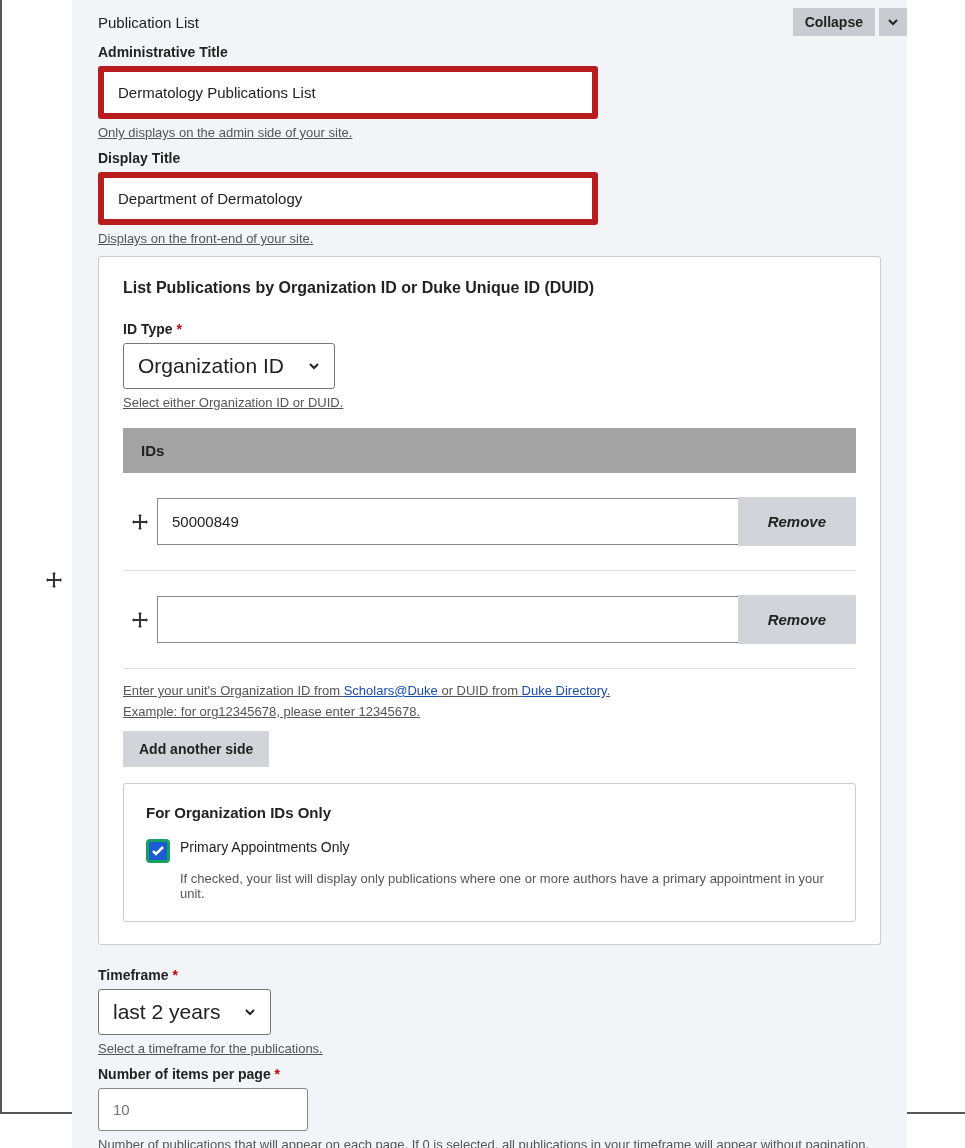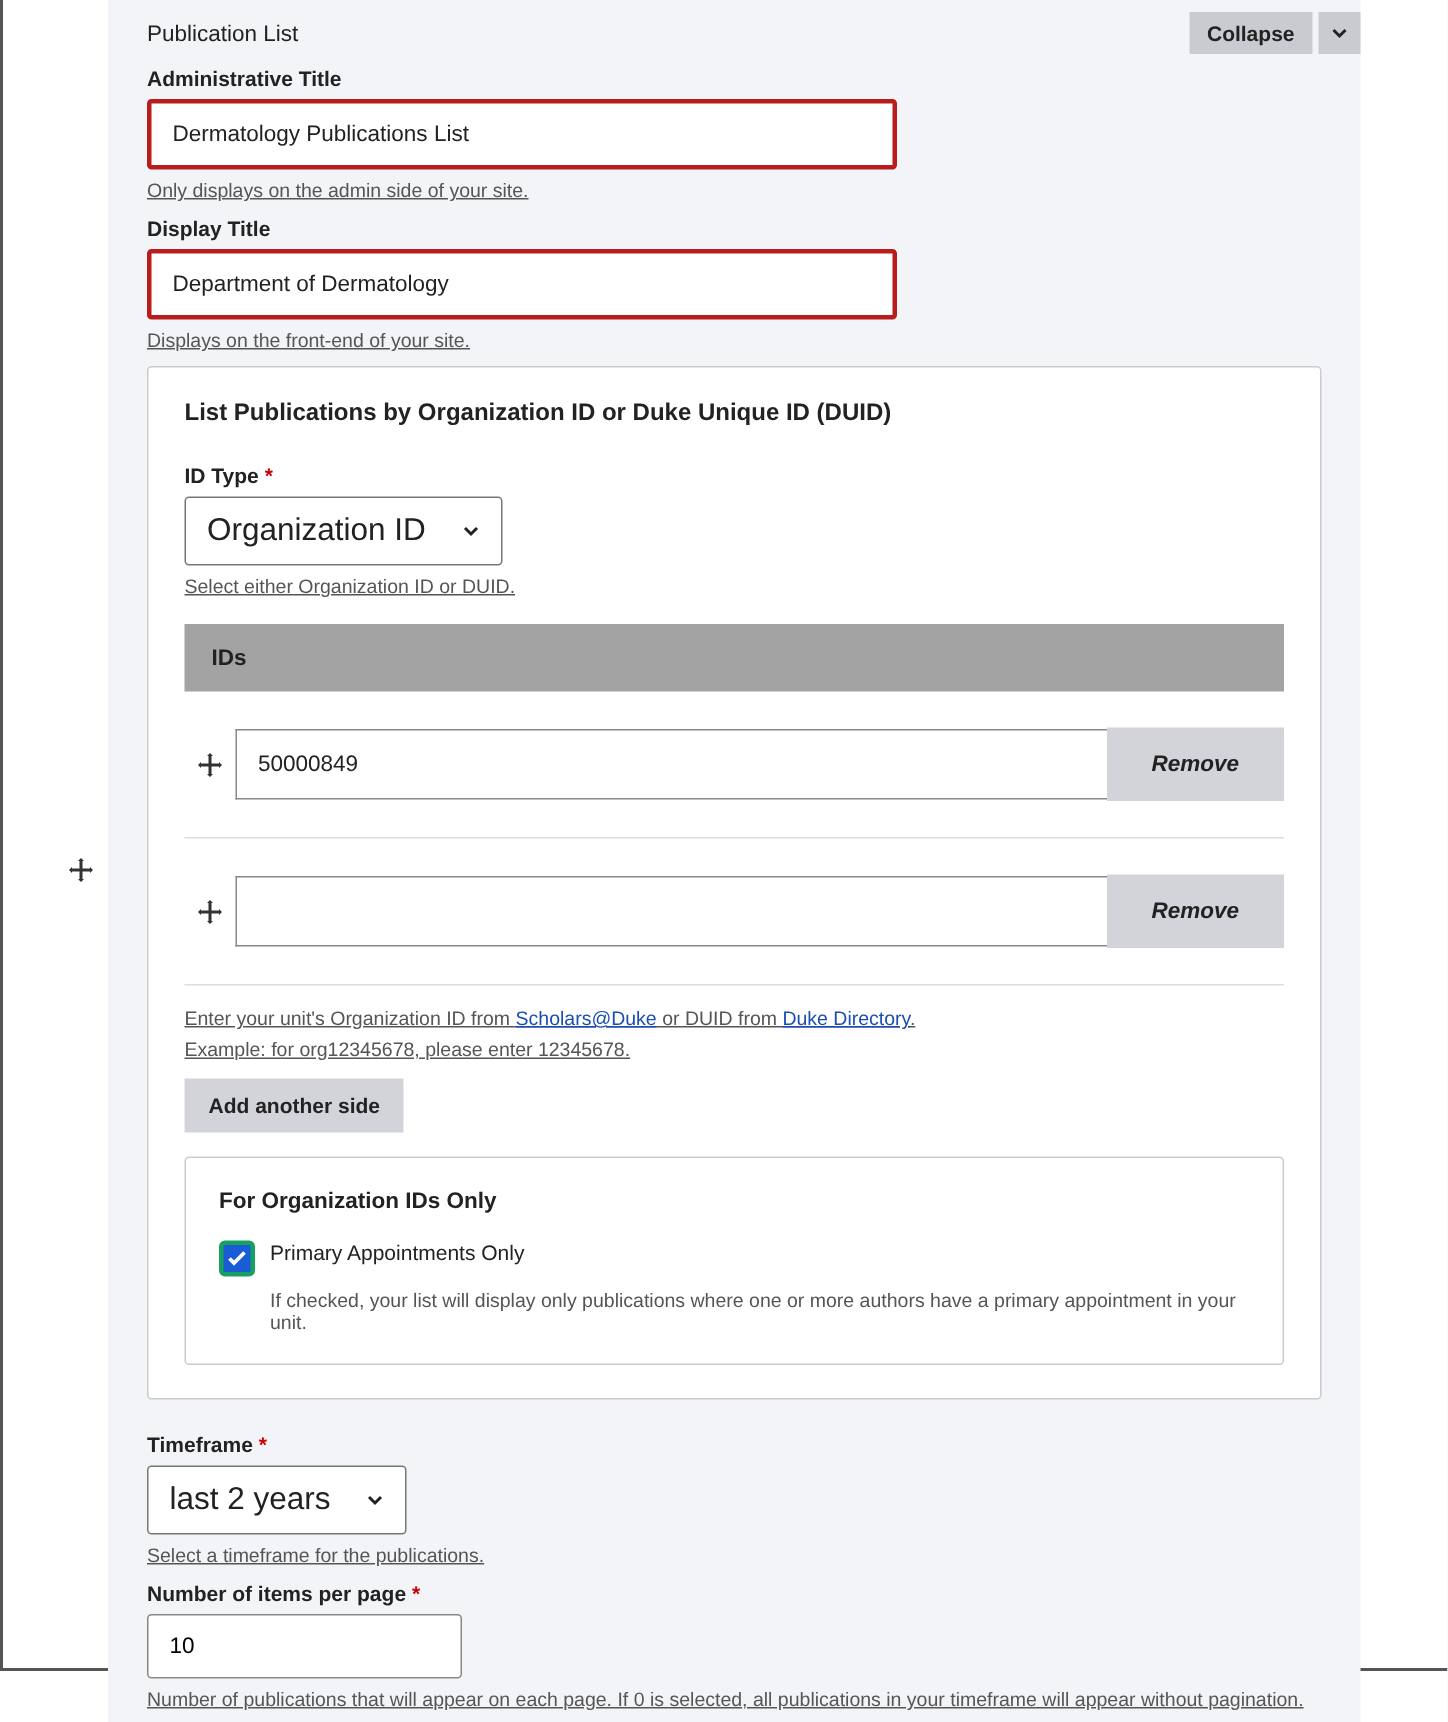--- a/index.html
+++ b/index.html
@@ -64,21 +64,21 @@
     font-size: 14px;
     margin-bottom: 6px;
     display: block;
     color: #222;
   }
   .red-star { color: #c00; }
   .text-input {
     width: 500px;
     padding: 12px 14px;
     font-size: 15px;
-    border: 3px solid #b91c1c;
+    border: 6px solid #b91c1c;
     border-radius: 3px;
     color: #222;
     font-family: inherit;
   }
   .help {
     font-size: 13px;
     color: #555;
     margin-top: 6px;
     text-decoration: underline;
   }
@@ -203,21 +203,21 @@
     top: 572px;
     cursor: grab;
   }
   .outer-drag svg { width: 16px; height: 16px; }
   .small-input {
     width: 210px;
     padding: 12px 14px;
     font-size: 15px;
     border: 1px solid #888;
     border-radius: 3px;
-    color: #000000;
+    color: #737373;
     font-family: inherit;
   }
 </style>
 </head>
 <body>
 
 <div class="outer">
   <div class="outer-drag">
     <svg viewBox="0 0 16 16">
         <path d="M8 0l2 2H9v5h5V6l2 2-2 2V9H9v5h1l-2 2-2-2h1V9H2v1L0 8l2-2v1h5V2H6l2-2z" fill="#333"></path>

